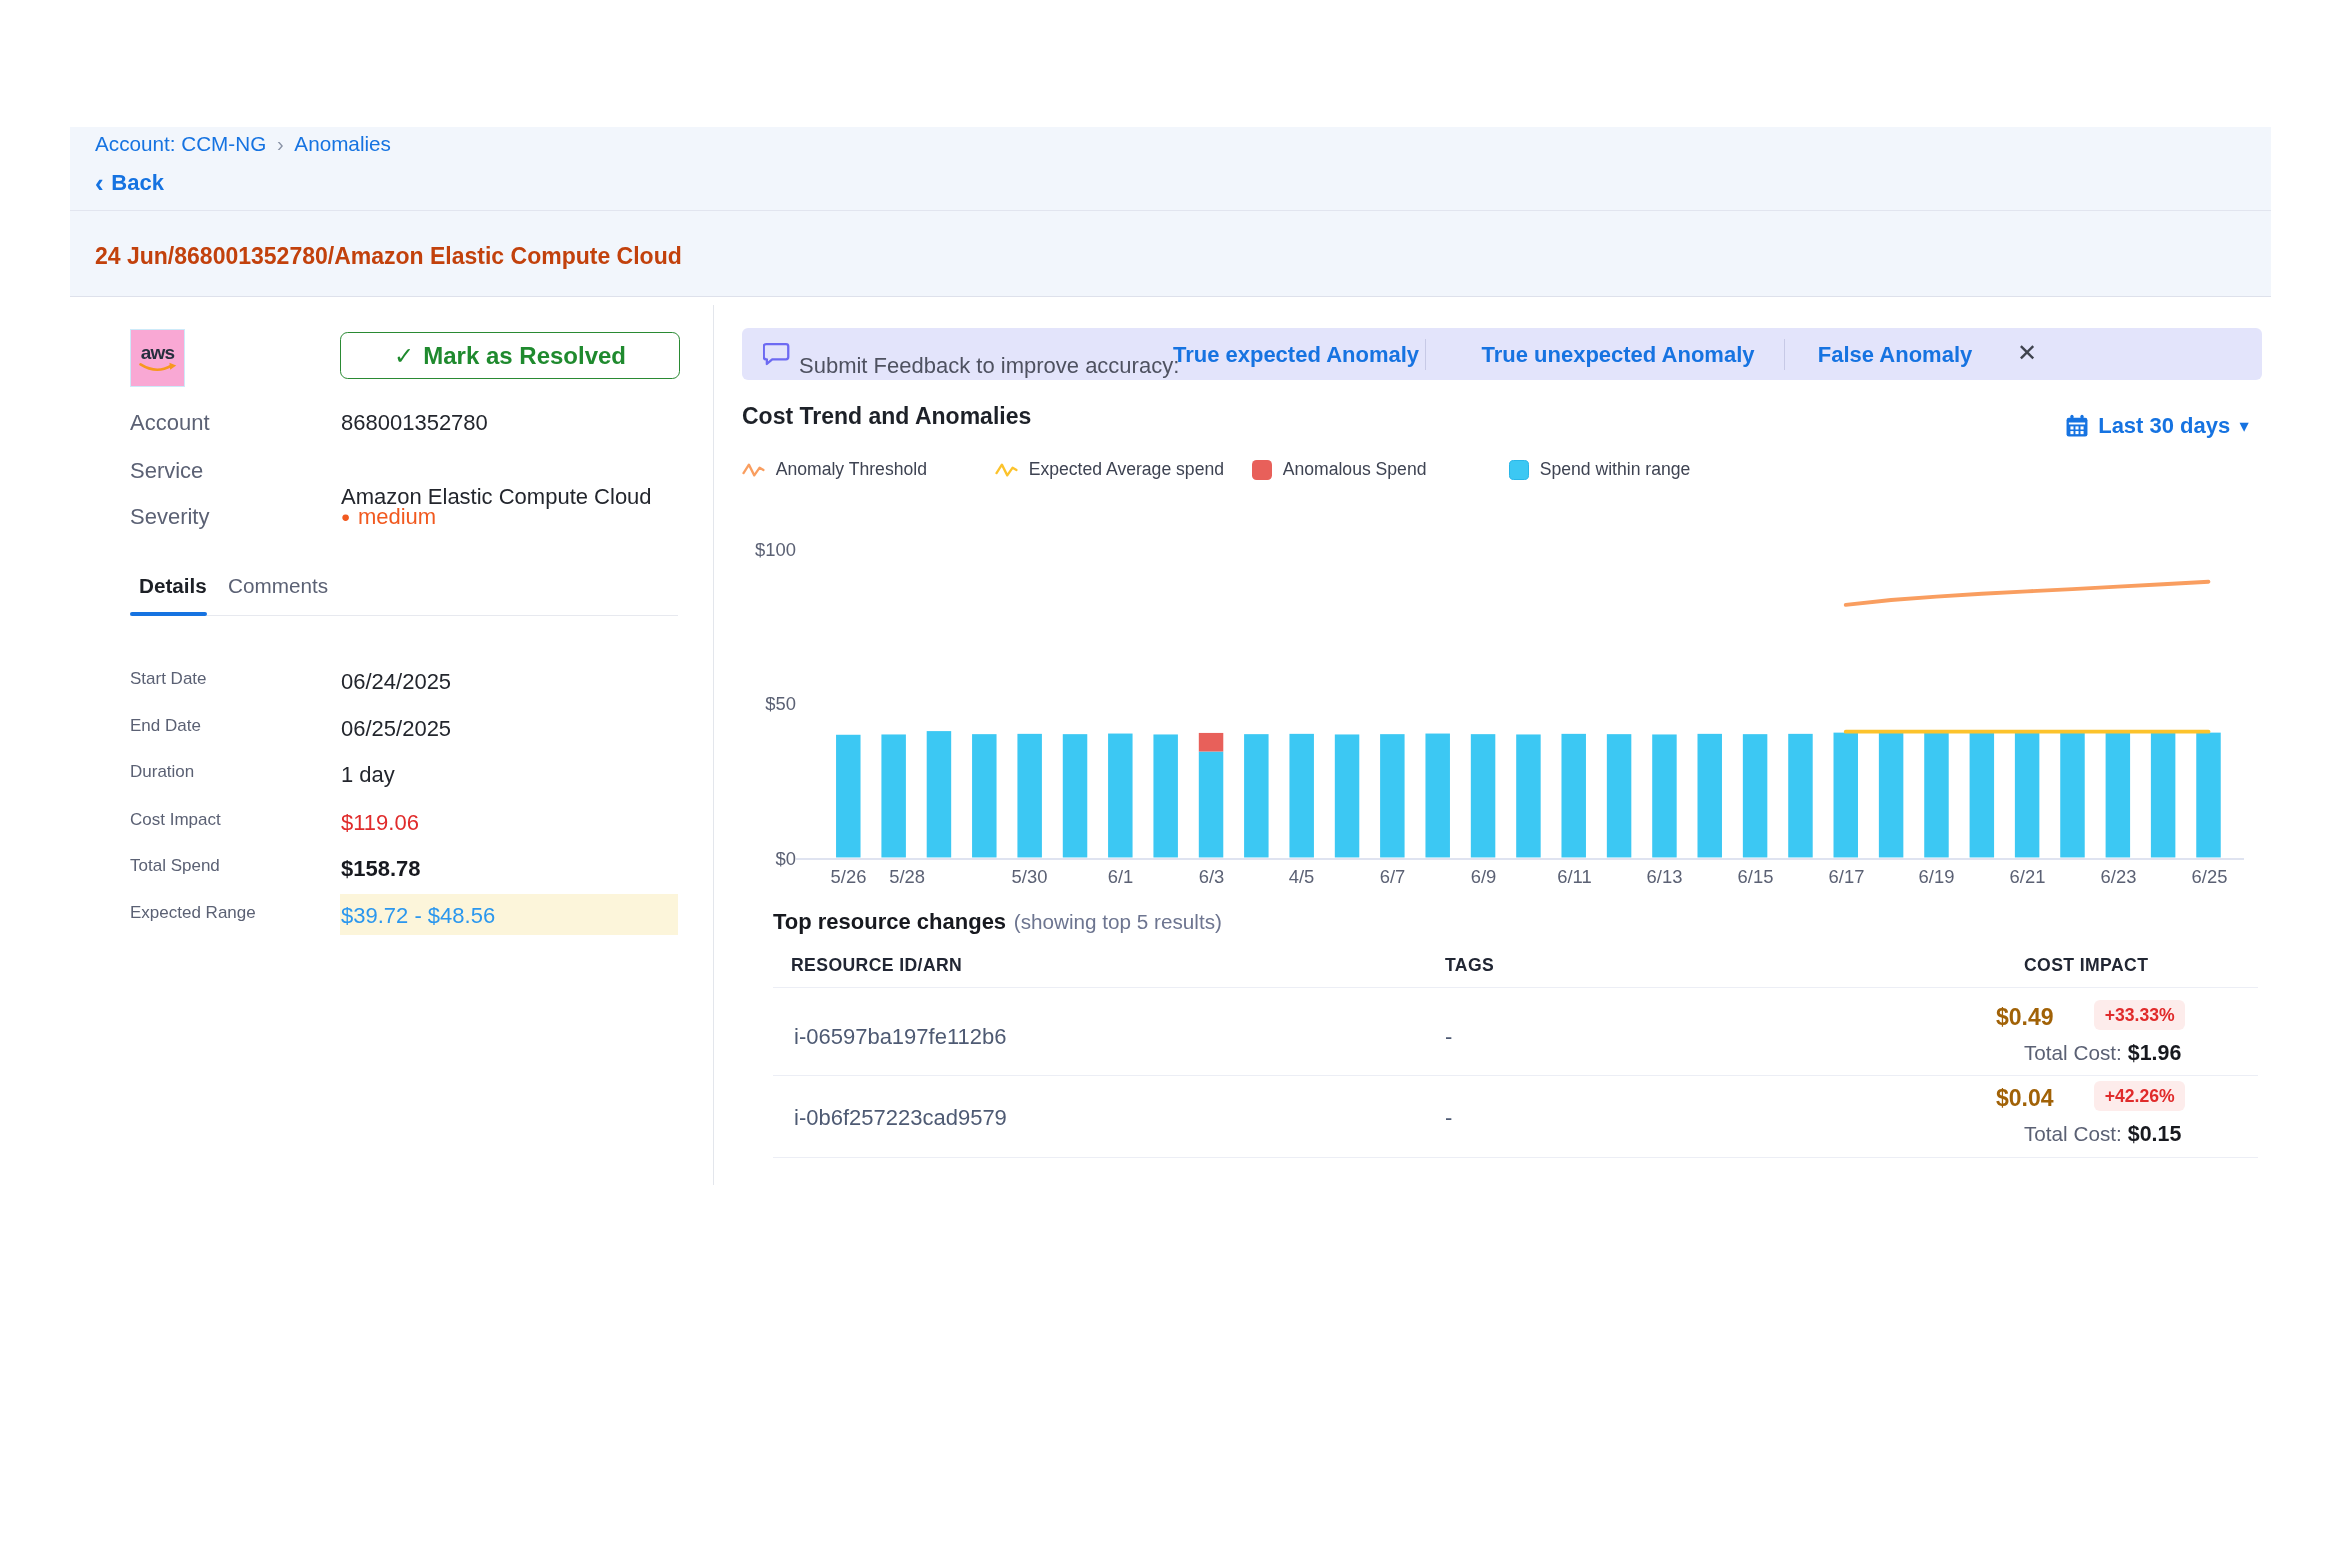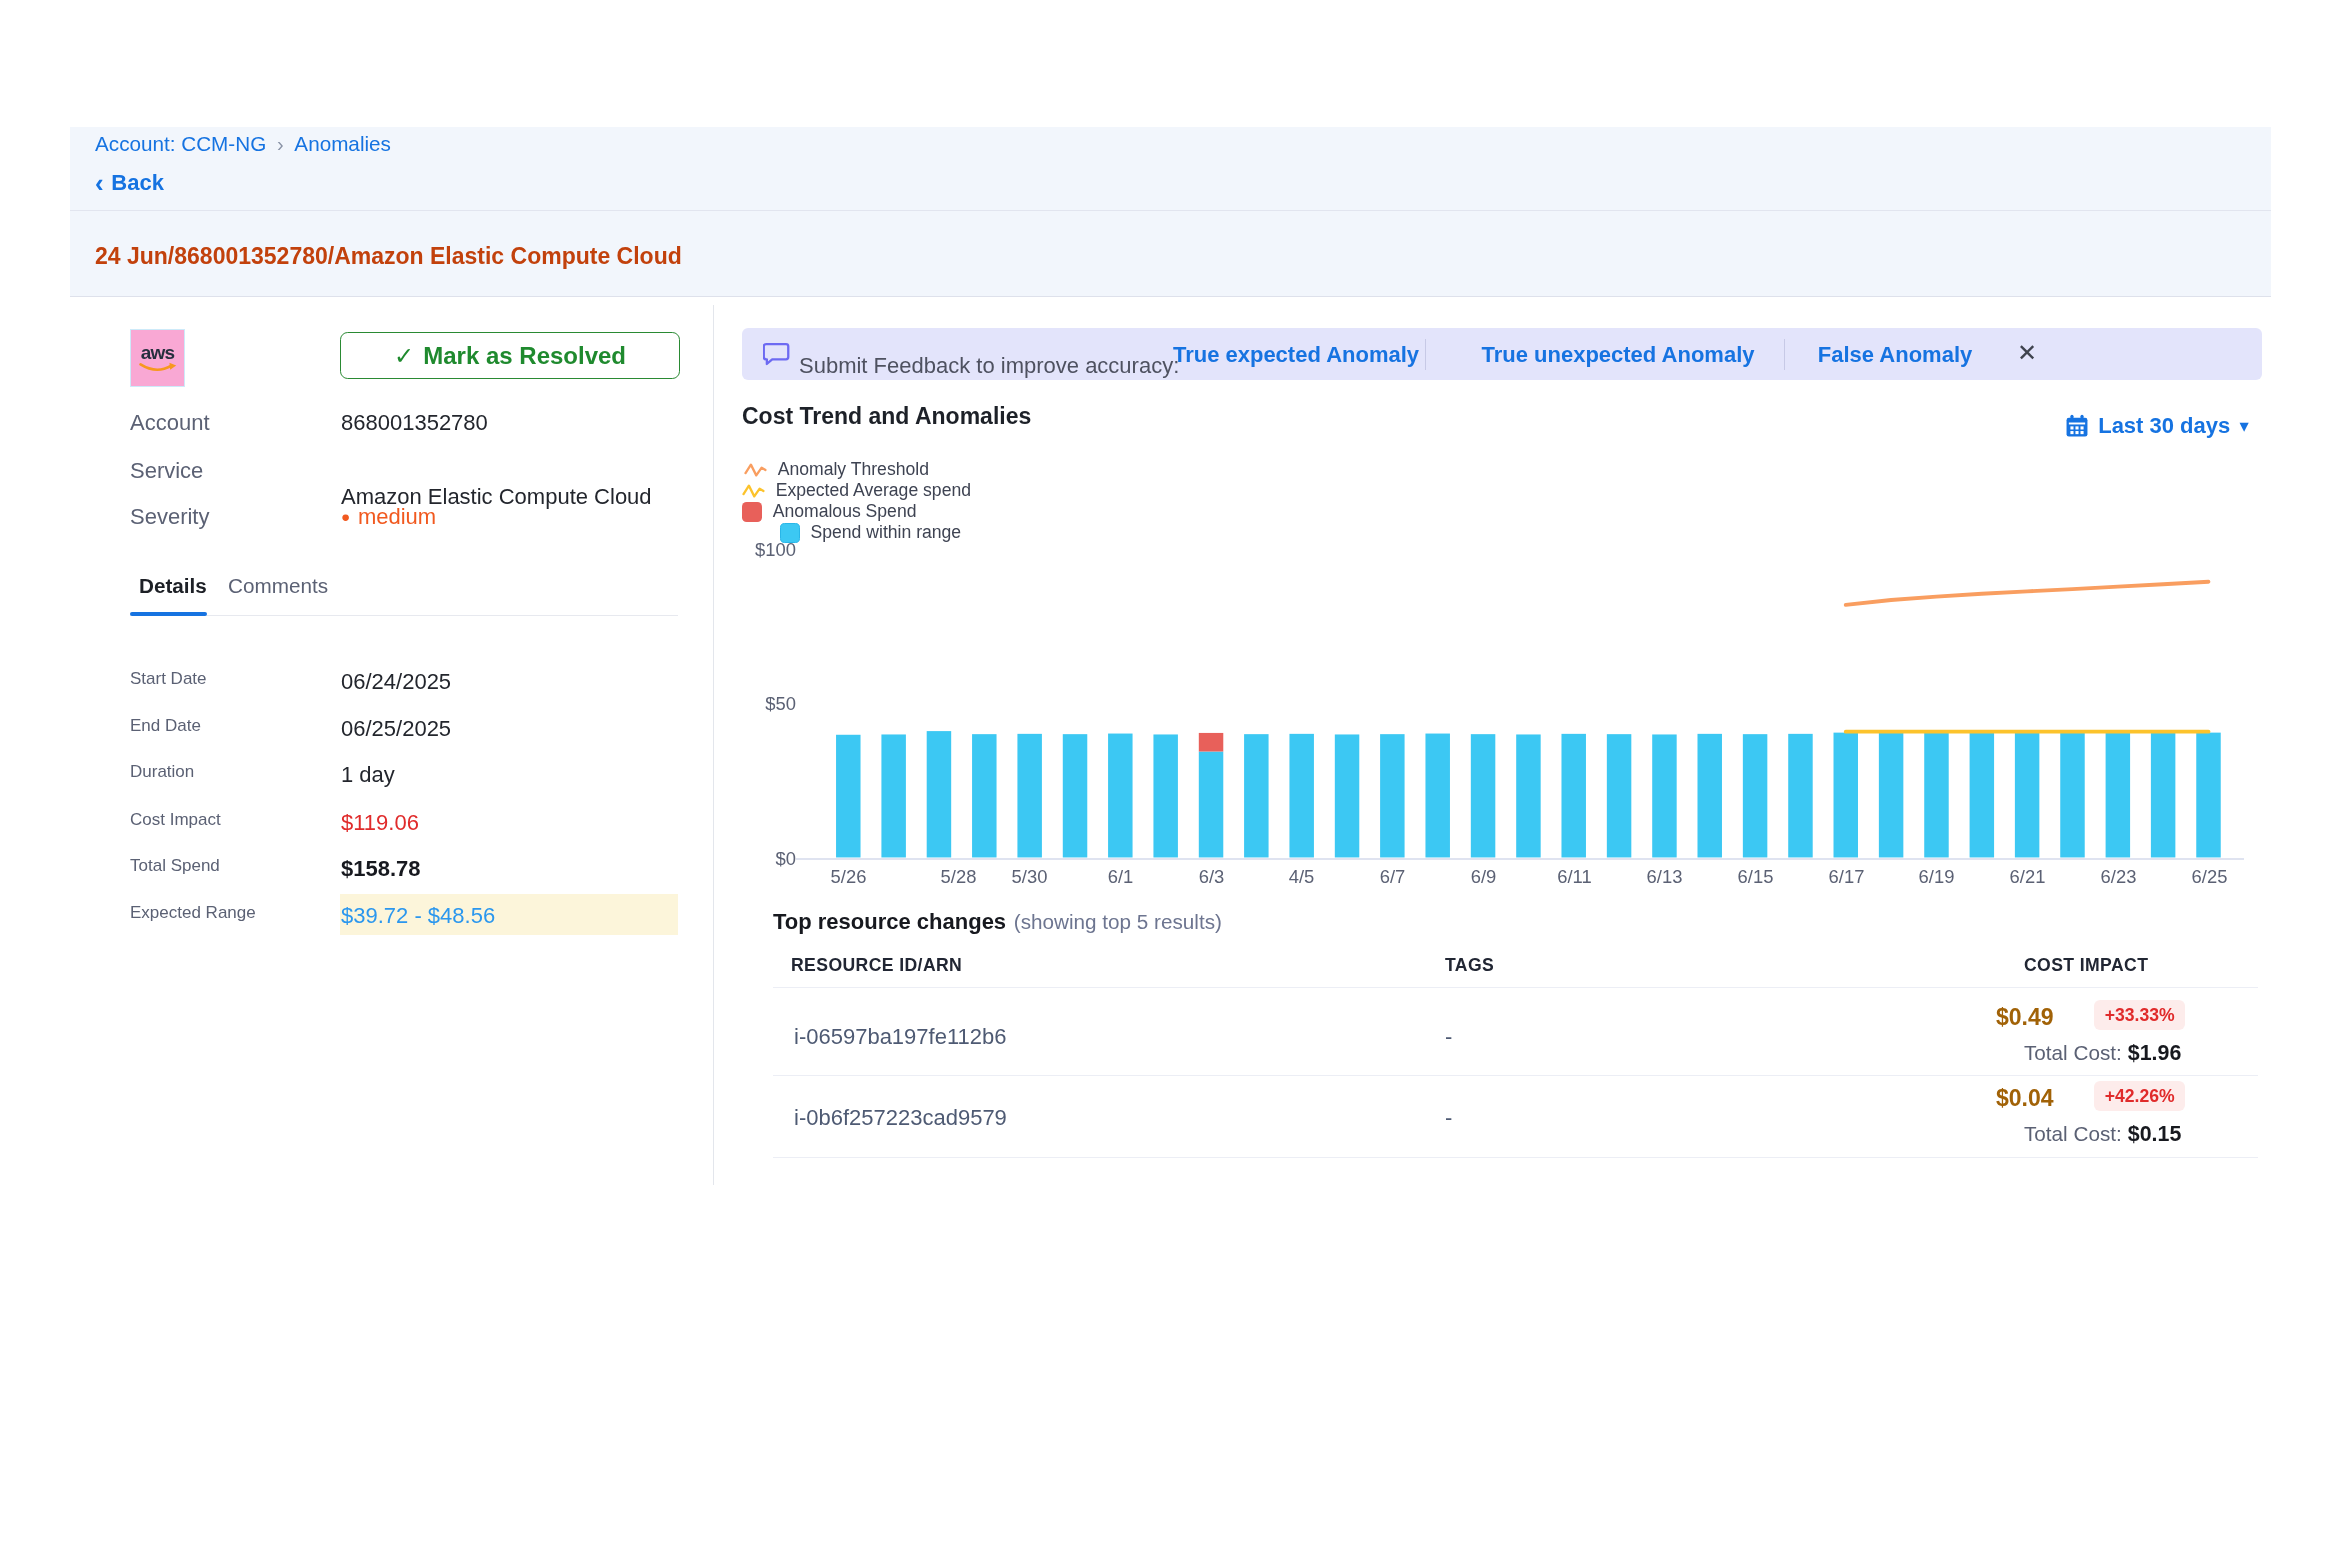--- a/index.html
+++ b/index.html
@@ -52,21 +52,21 @@
   .banner .prompt { left:57px; top:13.8px; font-size:22px; color:#4e5160;margin-top:11px; }
   .banner .action { top:13.8px; font-size:22px; font-weight:700; color:#1673e1;
     text-align:center; cursor:pointer; }
   .banner .bdiv { top:10.7px; width:0.8px; height:31px; background:#c7c9e6; }
   .banner .close { left:1275px; top:10.7px; font-size:24px; color:#3f434e; cursor:pointer; }
 
   
   .chart-title { left:742px; top:403px; font-size:23px; font-weight:600; color:#1d2128; }
   .range-picker { left:2065px; top:413px; display:flex; align-items:center; gap:9.2px;
     color:#1673e1; font-weight:700; font-size:22px; cursor:pointer; }
-  .legend { left:742px; top:459px; display:flex; align-items:center;flex-direction:column; }
+  .legend { left:742px; top:459px; display:flex; align-items:center; }
   .legend-item { display:flex; align-items:center; gap:10.7px; }
   .legend-label { font-size:17.6px; color:#3e4352; }
   .sq { width:20px; height:20px; border-radius:4.6px; }
   .ytick { left:689px; width:107px; text-align:right; font-size:18.4px; color:#5b6174; }
   .axis-line { left:796px; top:858px; width:1448px; height:1.5px; background:#dfe3f0; }
   .xtick { position:absolute; top:866px; width:77px; text-align:center;
     font-size:18.4px; color:#5b6174; }
 
   
   .section-title { left:773px; top:909px; font-size:22px; font-weight:700; color:#17191f; }
@@ -231,21 +231,21 @@
     <rect x="1632.3" y="268.8" width="32" height="163.2" fill="#3cc8f3"></rect>
     <rect x="1691.6" y="268.8" width="32" height="163.2" fill="#3cc8f3"></rect>
     <rect x="1750.8" y="268.8" width="32" height="163.2" fill="#3cc8f3"></rect>
     <rect x="1810.1" y="268.8" width="32" height="163.2" fill="#3cc8f3"></rect>
     <polyline points="1351.9,101.9 1411.2,95.4 1470.5,91.0 1529.8,87.3 1589.0,84.1 1648.3,81.3 1707.6,78.0 1766.8,74.8 1826.1,71.6" fill="none" stroke="#f99e60" stroke-width="5" stroke-linecap="round" stroke-linejoin="round"></polyline>
     <polyline points="1351.9,267.6 1411.2,267.6 1470.5,267.6 1529.8,267.6 1589.0,267.6 1648.3,267.6 1707.6,267.6 1766.8,267.6 1826.1,267.6" fill="none" stroke="#fcc32c" stroke-width="5" stroke-linecap="round" stroke-linejoin="round"></polyline>
   </svg>
 <div class="abs axis-line"></div>
 <div id="xticks">
     <div class="xtick" style="left: 810px;">5/26</div>
-    <div class="xtick" style="left: 920px;">5/28</div>
+    <div class="xtick" style="left: 848px; text-align: right;">5/28</div>
     <div class="xtick" style="left: 991px;">5/30</div>
     <div class="xtick" style="left: 1082px;">6/1</div>
     <div class="xtick" style="left: 1173px;">6/3</div>
     <div class="xtick" style="left: 1263px;">4/5</div>
     <div class="xtick" style="left: 1354px;">6/7</div>
     <div class="xtick" style="left: 1445px;">6/9</div>
     <div class="xtick" style="left: 1536px;">6/11</div>
     <div class="xtick" style="left: 1626px;">6/13</div>
     <div class="xtick" style="left: 1717px;">6/15</div>
     <div class="xtick" style="left: 1808px;">6/17</div>

